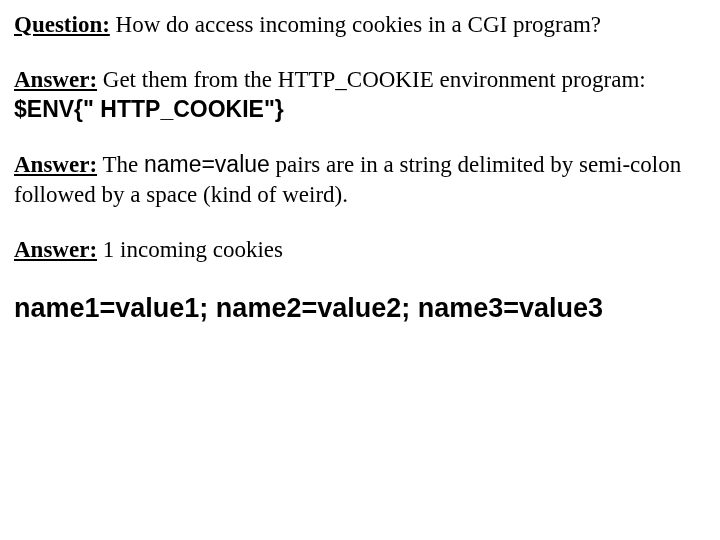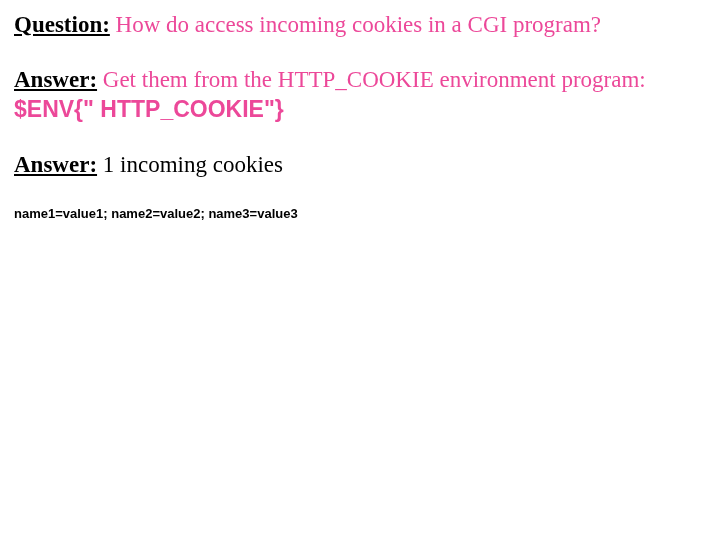--- a/index.html
+++ b/index.html
@@ -19,46 +19,49 @@
   .block {
     margin-bottom: 26px;
   }
   .label {
     font-weight: bold;
     text-decoration: underline;
     color: #000000;
     margin-top: 28px;
   }
   .qtext {
-    color: #ec4899;
+    color: #000000;
   }
   .code-sans {
     font-family: Arial, Helvetica, sans-serif;
     font-weight: bold;
   }
   .example-code {
     font-family: Arial, Helvetica, sans-serif;
     font-weight: bold;
-    font-size: 13px;
+    font-size: 27px;
   }
 </style>
 </head>
 <body>
 
 <div class="slide">
 
   <div class="block">
     <span class="label">Question:</span><span class="qtext"> How do access incoming cookies in a CGI program?</span>
   </div>
 
   <div class="block">
     <span class="label">Answer:</span><span class="qtext"> Get them from the HTTP_COOKIE environment program:  </span><span class="qtext code-sans">$ENV{" HTTP_COOKIE"}</span>
   </div>
 
 
+  <div class="block">
+    <span class="label">Answer:</span><span> The </span><span class="code-sans" style="font-weight:normal;">name=value</span><span> pairs are in a string delimited by semi-colon followed by a space (kind of weird).</span>
+  </div>
 
   <div class="block">
     <span class="label">Answer:</span><span>  1 incoming cookies</span>
   </div>
 
   <div class="example-code">name1=value1; name2=value2; name3=value3</div>
 
 </div>
 
 </body></html>

